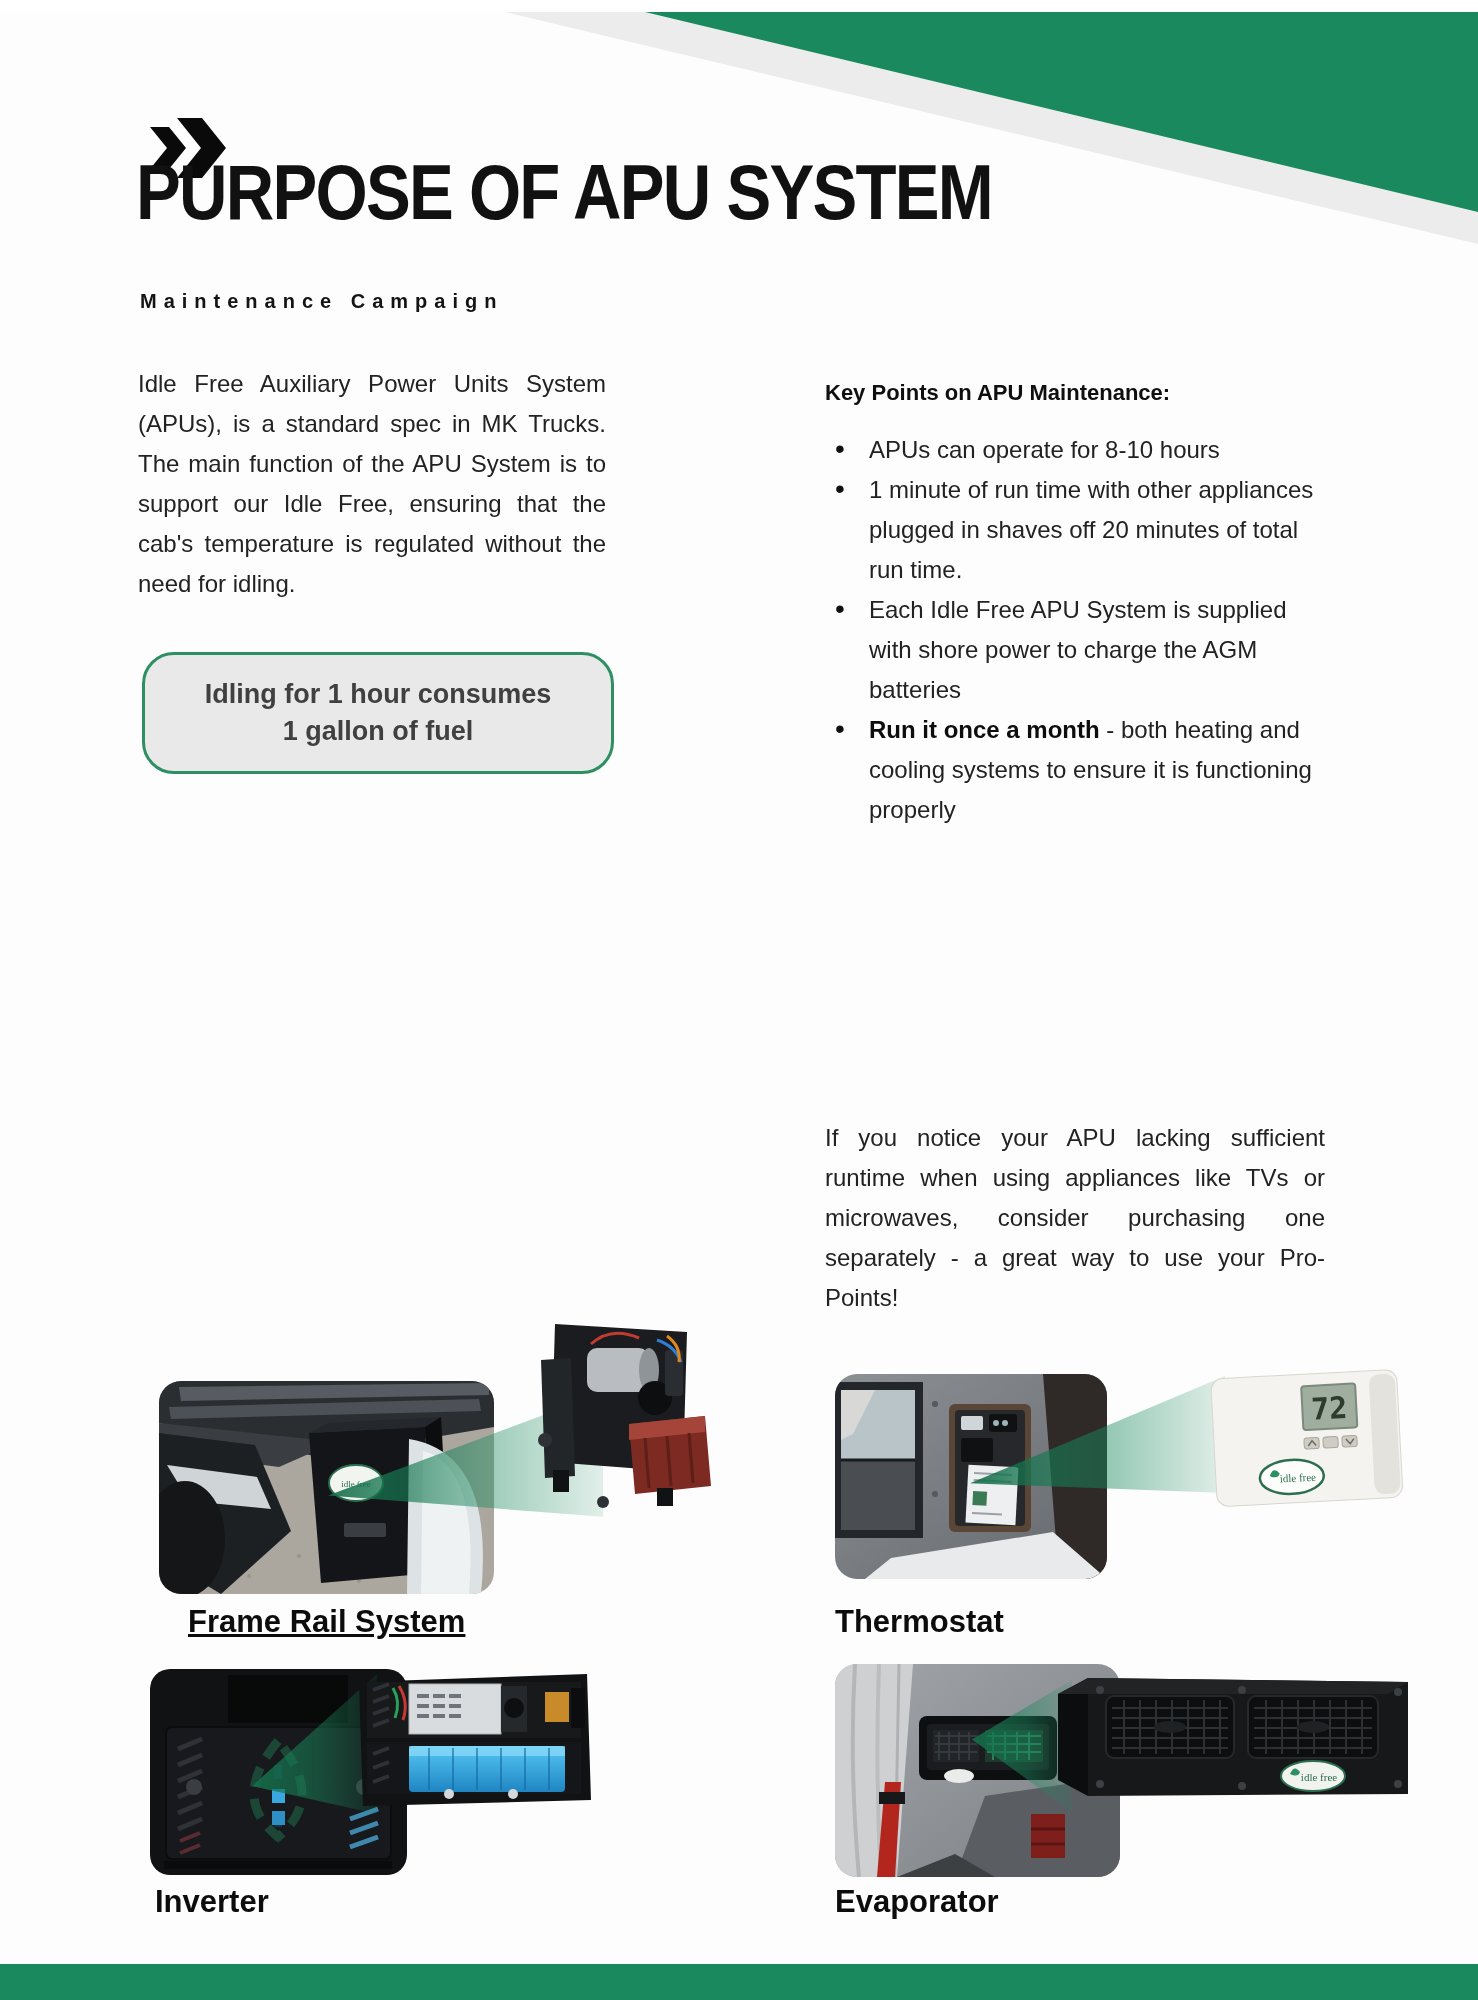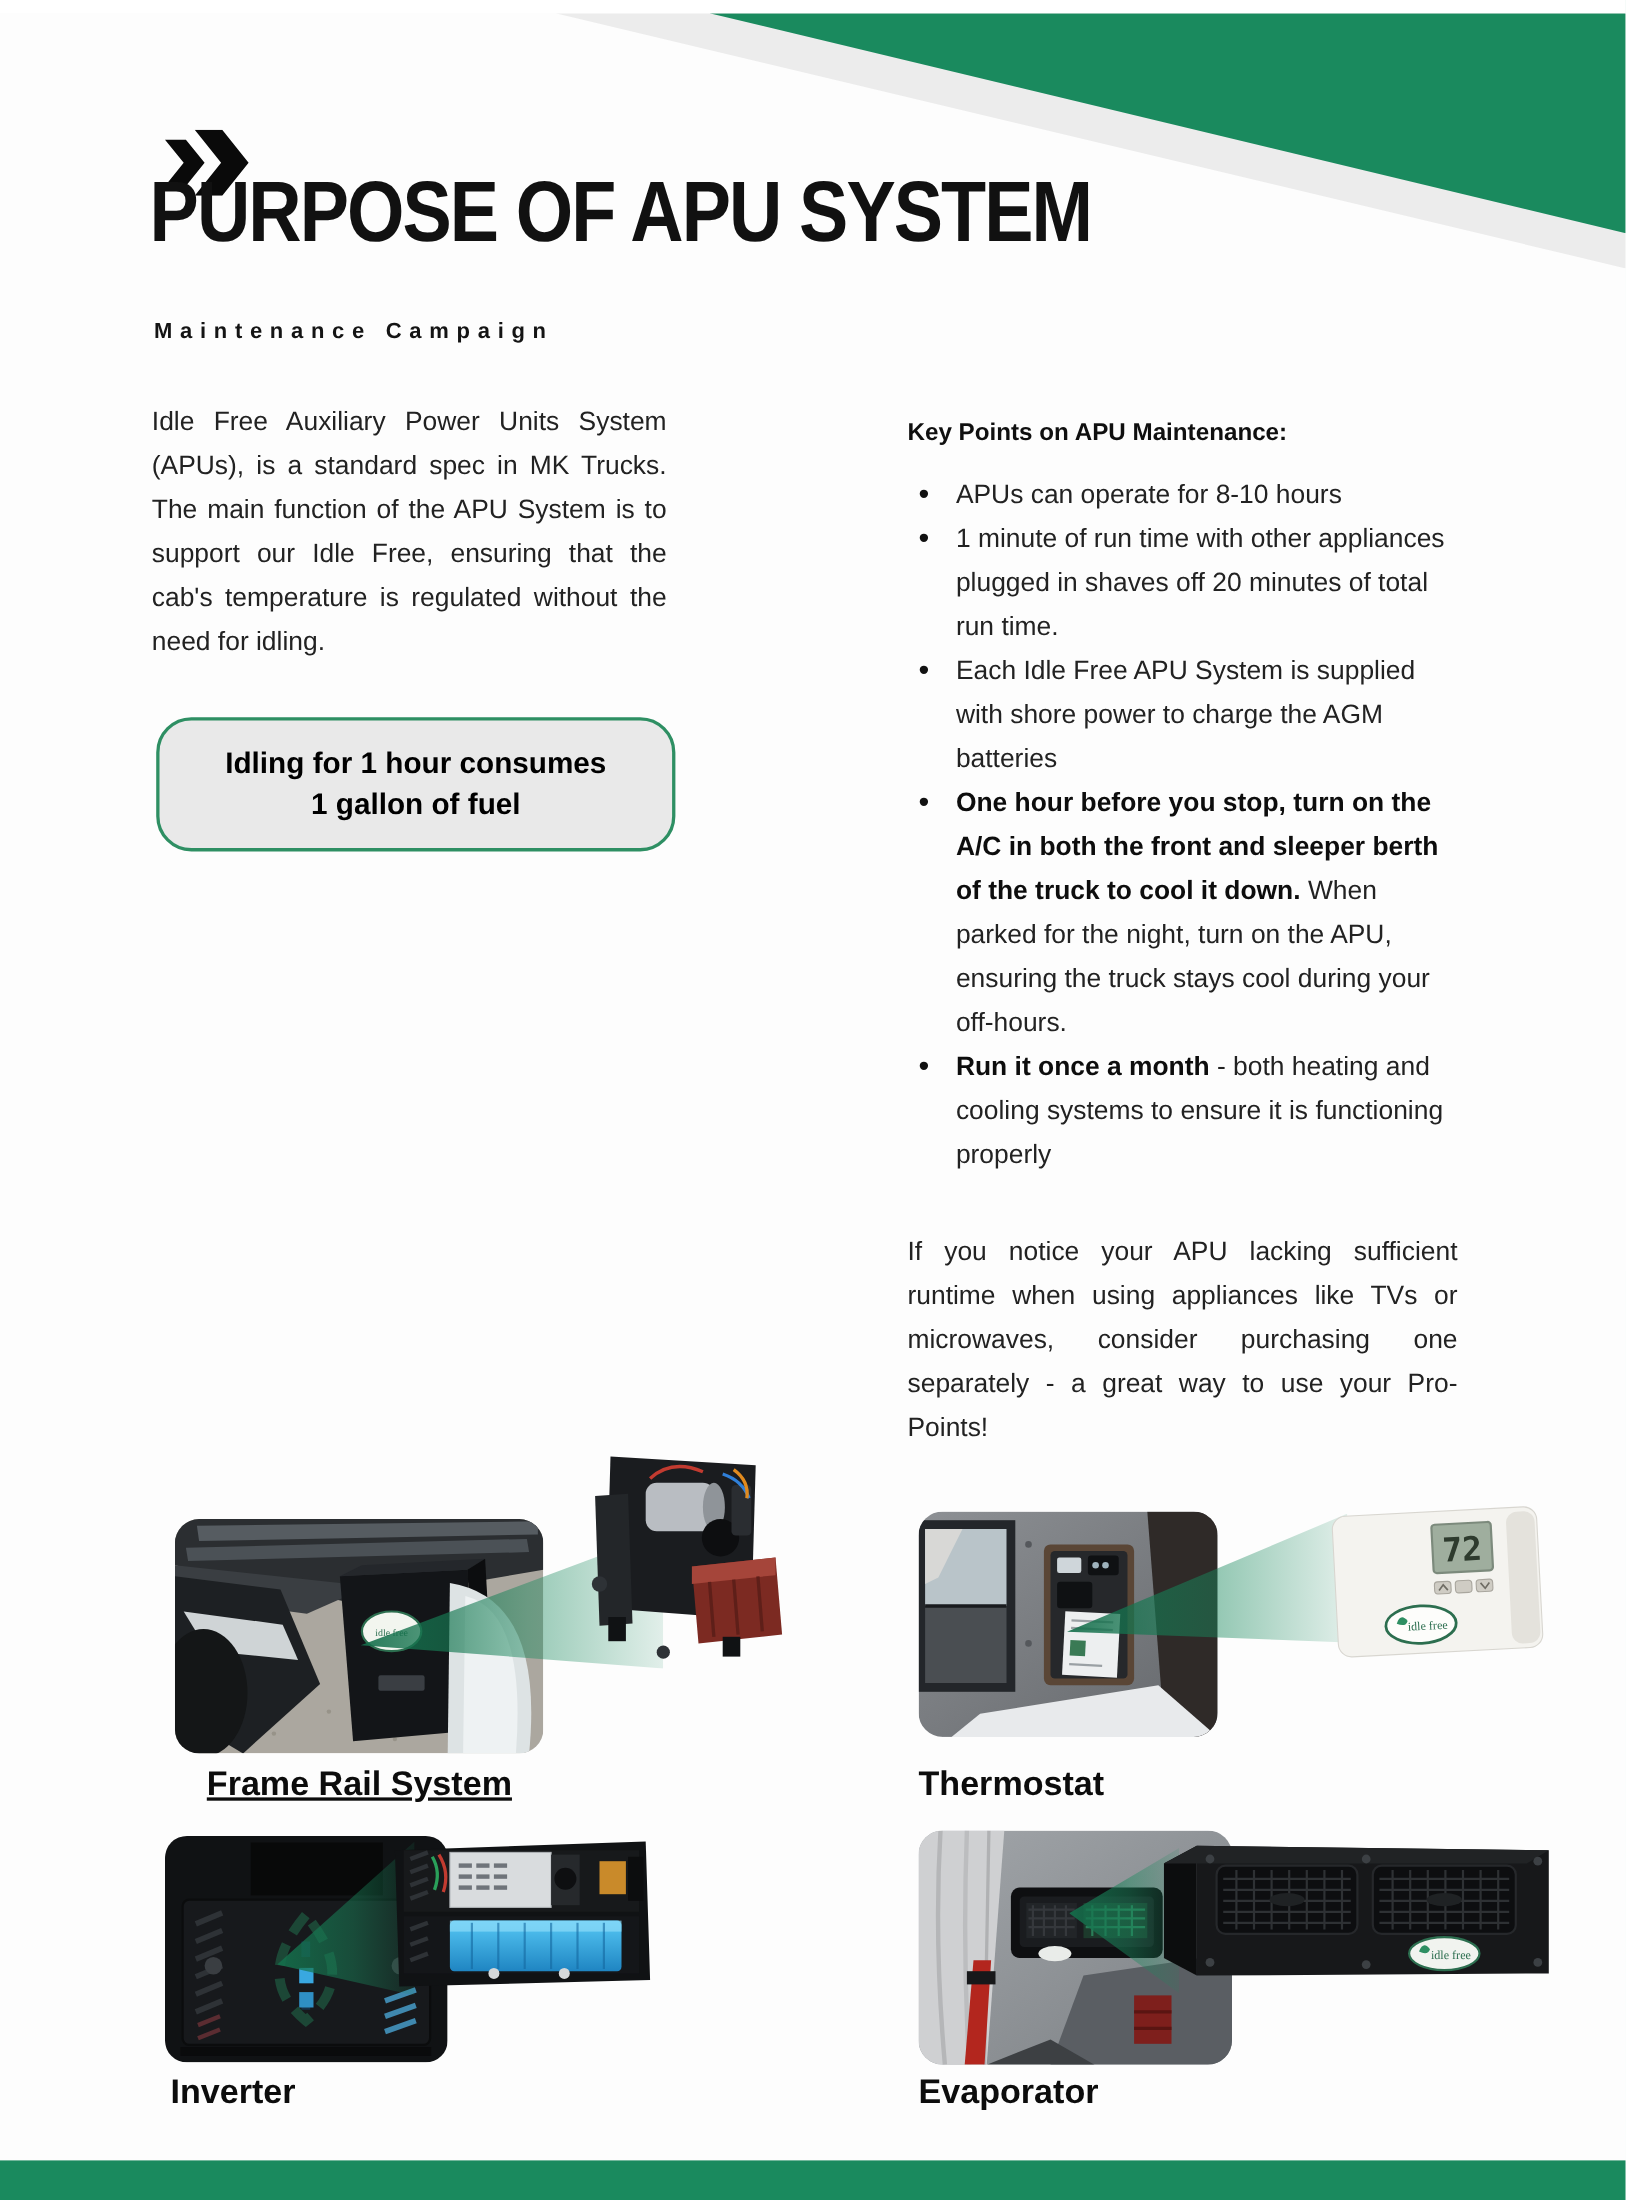--- a/index.html
+++ b/index.html
@@ -33,21 +33,21 @@
     position:absolute;font-size:24px;line-height:40px;text-align:justify;color:#222;
   }
   .p1{left:138px;top:352px;width:468px;}
   .p2{left:138px;top:793px;width:468px;}
   .p3{left:138px;top:1106px;width:468px;}
   .rp1{left:825px;top:1106px;width:500px;}
   .callout{
     position:absolute;left:142px;top:640px;width:472px;height:122px;
     background:var(--callout-bg);border:3px solid #2e8f63;border-radius:32px;
     display:flex;flex-direction:column;justify-content:center;align-items:center;
-    font-size:27px;font-weight:700;line-height:37px;color:#000000;text-align:center;
+    font-size:27px;font-weight:700;line-height:37px;color:#404040;text-align:center;
   }
   .kp-heading{
     position:absolute;left:825px;top:368px;width:510px;
     font-size:22px;font-weight:700;color:#0f0f0f;white-space:nowrap;
   }
   .kp-list{
     position:absolute;left:825px;top:418px;width:505px;list-style:none;
   }
   .kp-list li{
     position:relative;padding-left:44px;font-size:24px;line-height:40px;color:#222;
@@ -109,21 +109,20 @@
     <span>Idling for 1 hour consumes</span>
     <span>1 gallon of fuel</span>
   </div>
 
 
   <h2 class="kp-heading">Key Points on APU Maintenance:</h2>
   <ul class="kp-list">
     <li><b></b><span>APUs can operate for 8-10 hours</span></li>
     <li><b></b><span>1  minute of run time with other appliances plugged in shaves off 20 minutes of total run time.</span></li>
     <li><b></b><span>Each Idle Free APU System is supplied with shore power to charge the AGM batteries</span></li>
-    <li><b>One hour before you stop, turn on the A/C in both the front and sleeper berth of the truck to cool it down.</b><span> When parked for the night, turn on the APU, ensuring the truck stays cool during your off-hours.</span></li>
     <li><b>Run it once a month</b><span> - both heating and cooling systems to ensure it is functioning properly</span></li>
   </ul>
   <p class="para rp1">If you notice your APU lacking sufficient runtime when using appliances like TVs or microwaves, consider purchasing one separately - a great way to use your Pro-Points!</p>
 
   <div class="figure-photo f1-photo">
     <svg width="335" height="213" viewBox="0 0 335 213">
       <rect width="335" height="213" fill="#aba79f"></rect>
       <g fill="#979389">
         <circle cx="40" cy="170" r="2"></circle>
           <circle cx="90" cy="195" r="2"></circle>

